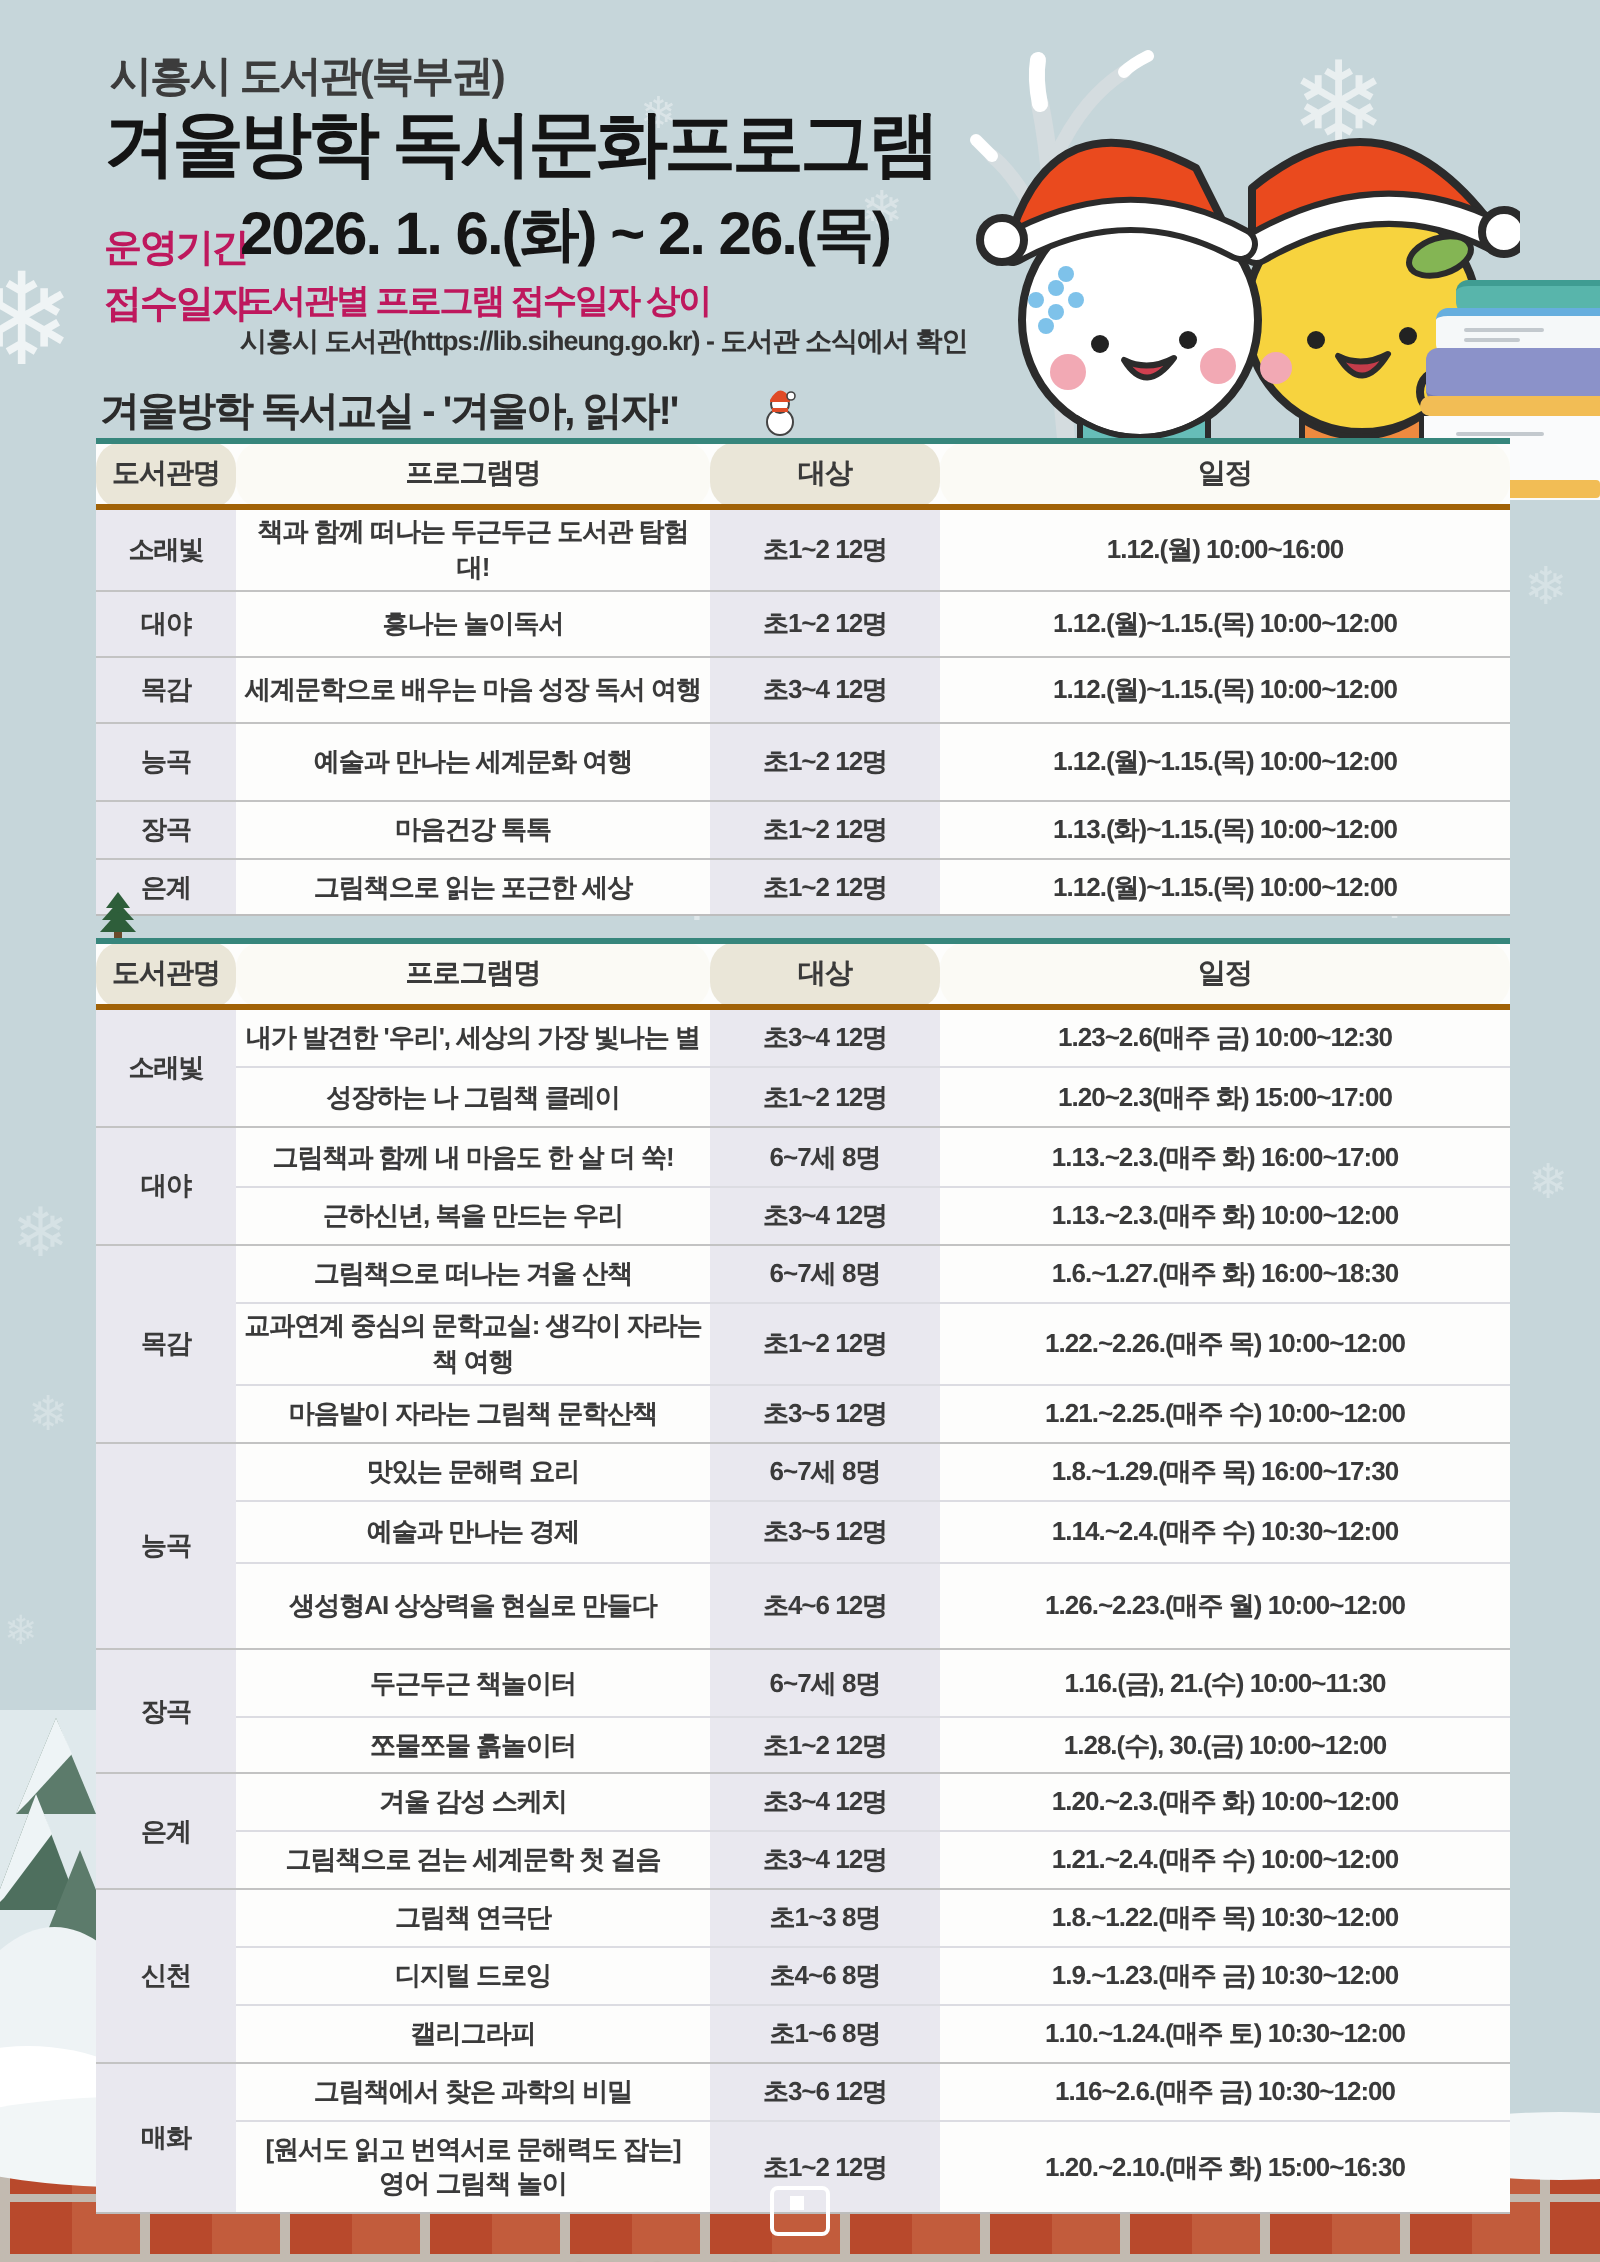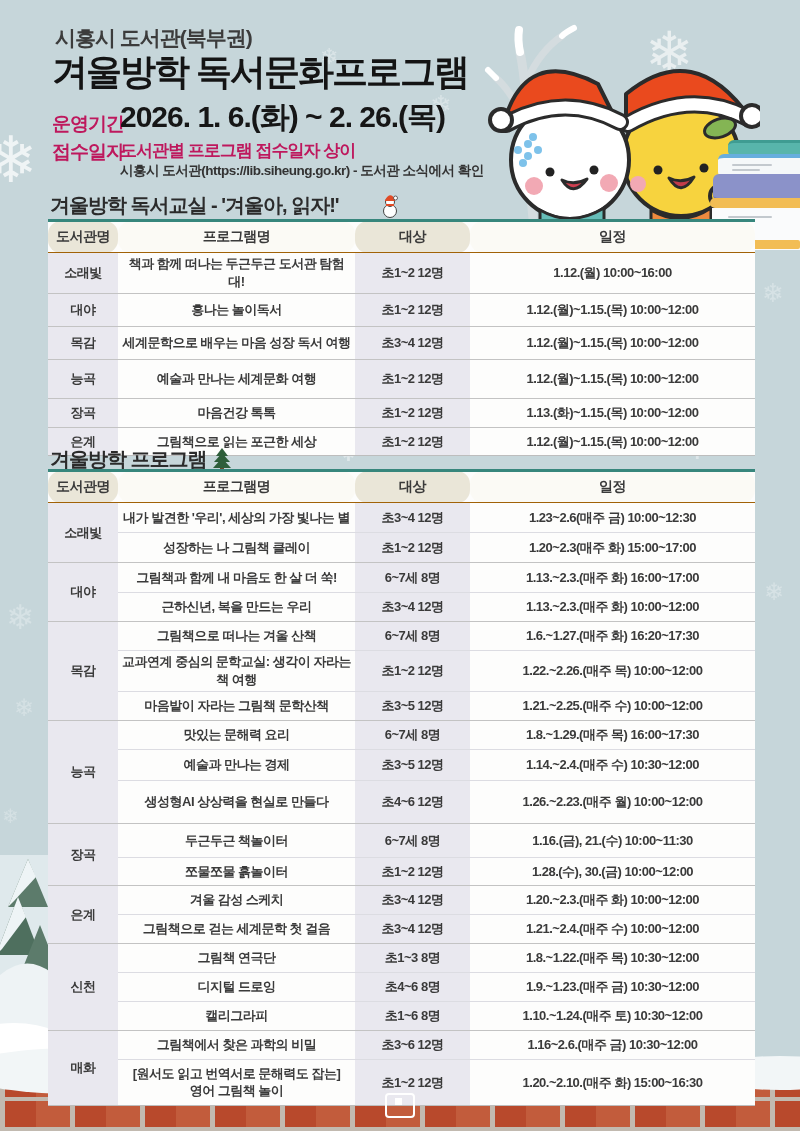--- a/index.html
+++ b/index.html
@@ -32,21 +32,21 @@
   #sec1-title{top:192px;gap:40px;}
   #sec2-title{top:446px;}
 
   
   .tbl{position:absolute;left:48px;width:707px;border-collapse:collapse;table-layout:fixed;z-index:3;
        border-top:3px solid #37867c;border-bottom:1px solid #bdbdbd;background:#fdfdfc;}
   #table1{top:219px;}
   #table2{top:469px;}
   .tbl th,.tbl td{text-align:center;vertical-align:middle;padding:2px 4px;
        font-size:13px;font-weight:700;color:#3a3a3a;letter-spacing:-0.5px;}
-  .tbl th{font-size:14px;border-bottom:1px solid #a16207;height:26px;border-radius:13px;}
+  .tbl th{font-size:14px;border-bottom:3px solid #a16207;height:26px;border-radius:13px;}
   th.hA{background:#eae6d8;} th.hB{background:#fbfaf5;}
   td.c1,td.c3{background:#e9e8ef;}
   td.c2,td.c4{background:#fdfdfc;}
   tr.grp>td{border-top:1px solid #c3c3c3;}
   tr.sub>td{border-top:1px solid #dcdce2;}
   td.pre{white-space:pre-line;line-height:1.25;}
 
   
   #footer{position:absolute;left:0;right:0;top:1093px;display:flex;justify-content:center;align-items:center;gap:9px;z-index:4;flex-direction:column;}
   #footer-logo{width:26px;height:21px;border:2px solid #fff;border-radius:4px;position:relative;flex:none;}
@@ -217,21 +217,20 @@
     <tr class="grp" style="height:28px">
       <td class="c1">은계</td>
       <td class="c2">그림책으로 읽는 포근한 세상</td>
       <td class="c3">초1~2 12명</td>
       <td class="c4">1.12.(월)~1.15.(목) 10:00~12:00</td>
     </tr>
   </tbody>
     </table>
 
   <div class="section-title" id="sec2-title">
-    <span>겨울방학 프로그램</span>
     <svg width="18" height="24" viewBox="0 0 18 24">
       <polygon points="9,0 15,8 3,8" fill="#2e5e3a"></polygon>
       <polygon points="9,5 17,14 1,14" fill="#2e5e3a"></polygon>
       <polygon points="9,10 18,20 0,20" fill="#2e5e3a"></polygon>
       <rect x="7" y="20" width="4" height="4" fill="#6b4a2a"></rect>
     </svg>
   </div>
 
   <table class="tbl" id="table2">
     <colgroup>
@@ -269,21 +268,21 @@
     <tr class="sub" style="height:29px">
       <td class="c2">근하신년, 복을 만드는 우리</td>
       <td class="c3">초3~4 12명</td>
       <td class="c4">1.13.~2.3.(매주 화) 10:00~12:00</td>
     </tr>
 
     <tr class="grp" style="height:29px">
       <td class="c1" rowspan="3">목감</td>
       <td class="c2">그림책으로 떠나는 겨울 산책</td>
       <td class="c3">6~7세  8명</td>
-      <td class="c4">1.6.~1.27.(매주 화) 16:20~17:30</td>
+      <td class="c4">1.6.~1.27.(매주 화) 16:00~18:30</td>
     </tr>
     <tr class="sub" style="height:29px">
       <td class="c2">교과연계 중심의 문학교실: 생각이 자라는 책 여행</td>
       <td class="c3">초1~2 12명</td>
       <td class="c4">1.22.~2.26.(매주 목) 10:00~12:00</td>
     </tr>
     <tr class="sub" style="height:29px">
       <td class="c2">마음밭이 자라는 그림책 문학산책</td>
       <td class="c3">초3~5 12명</td>
       <td class="c4">1.21.~2.25.(매주 수) 10:00~12:00</td>

